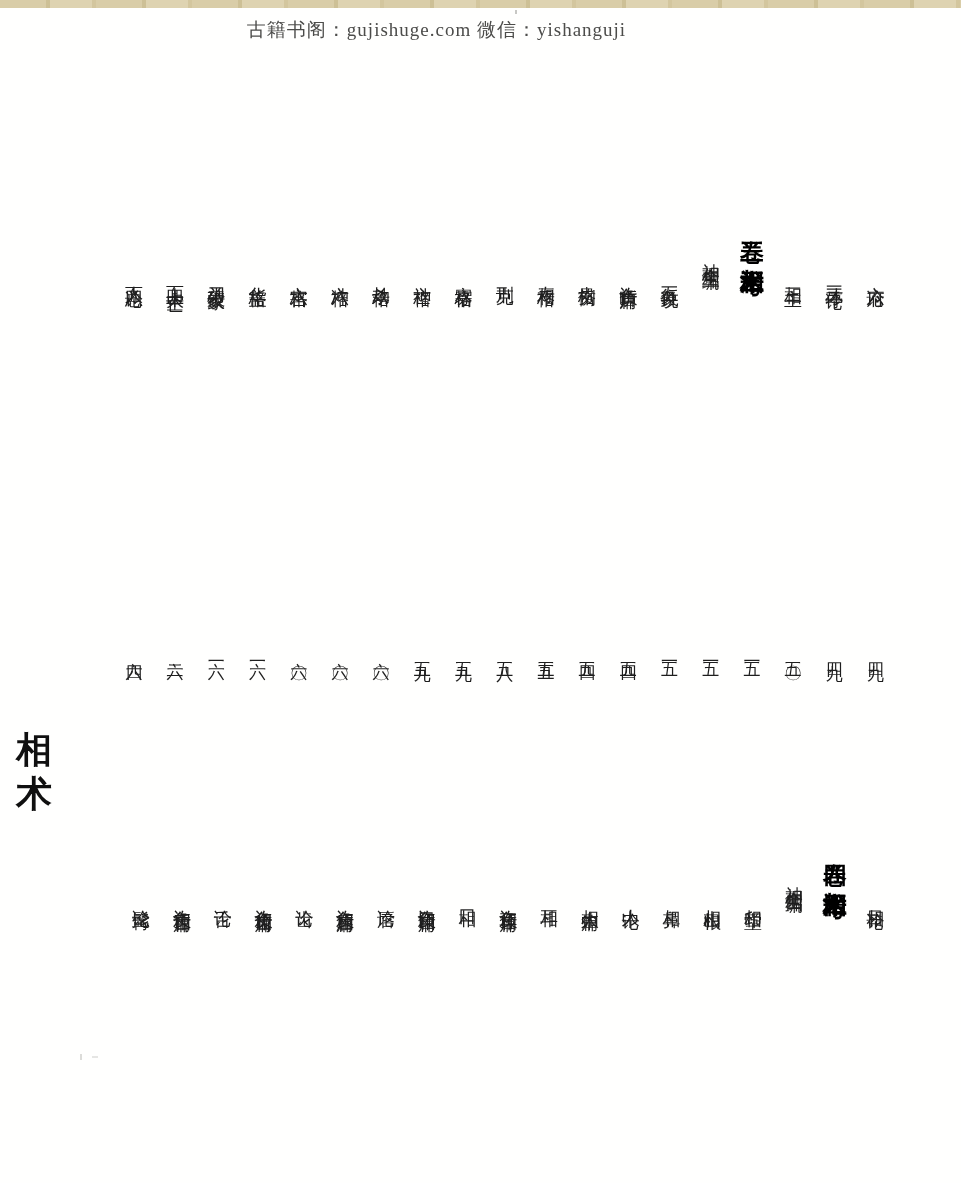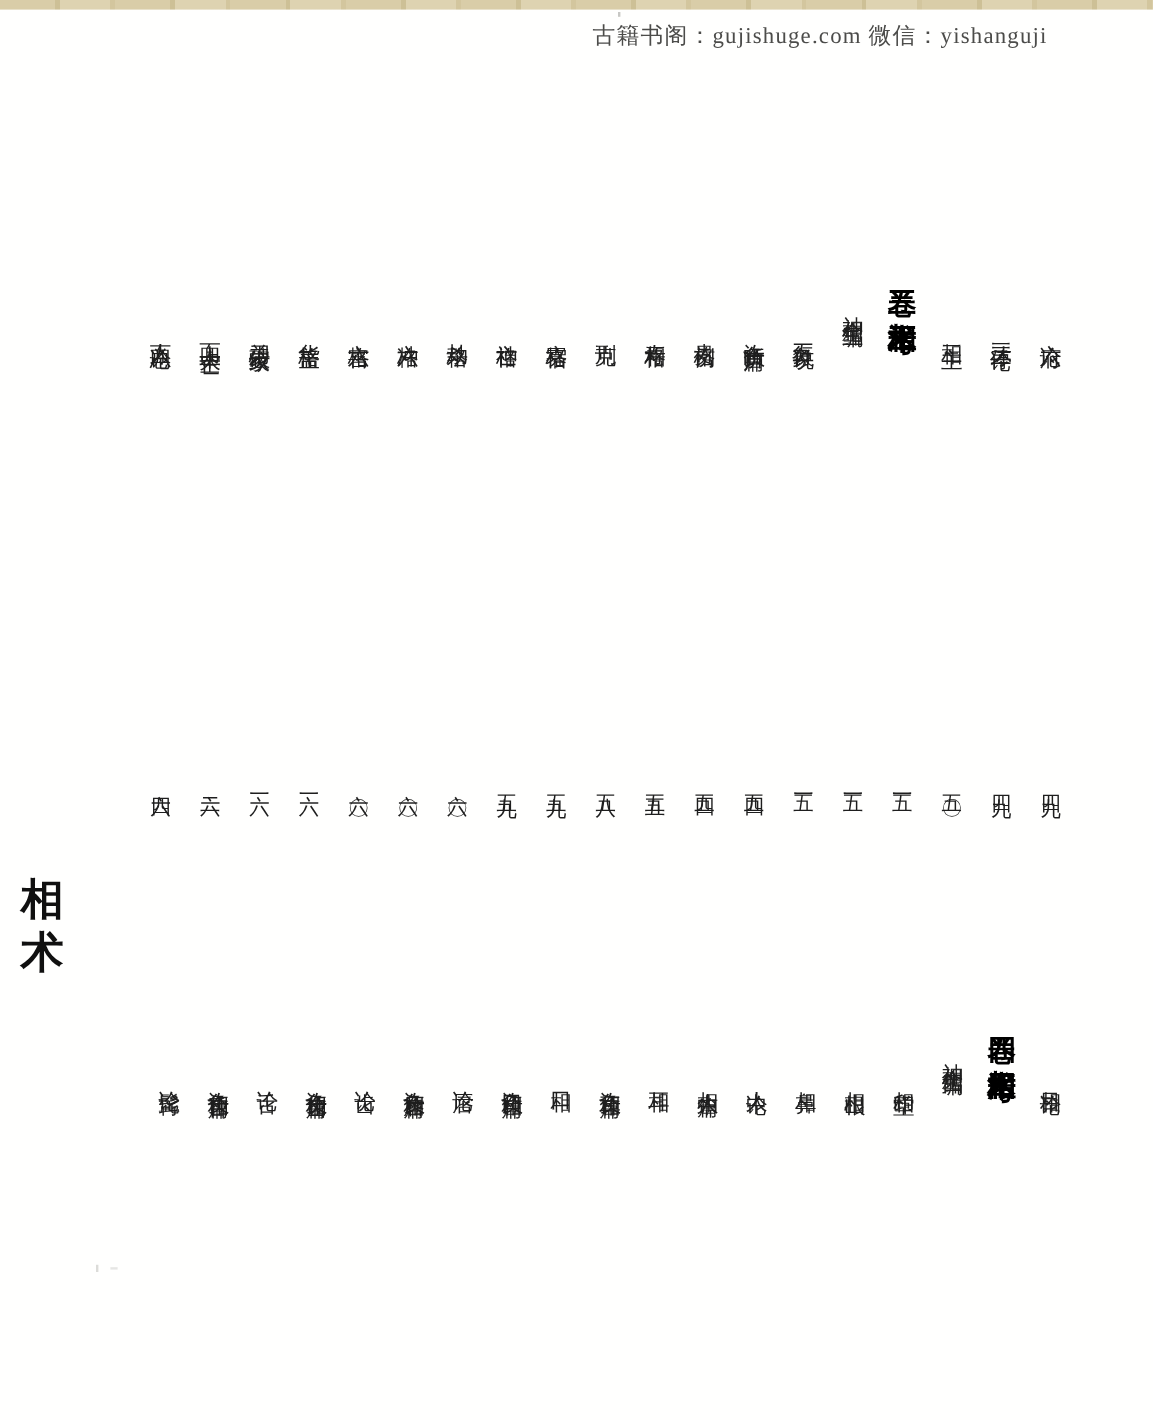--- a/index.html
+++ b/index.html
@@ -27,21 +27,21 @@
       #d9cda8 0px, #d9cda8 46px,
       #cdc096 46px, #cdc096 50px,
       #ded3b1 50px, #ded3b1 92px,
       #d3c69e 92px, #d3c69e 96px);
   }
   
   #banner {
     position: absolute;
     left: 0; top: 17px;
     width: 873px;
-    text-align: right;
+    text-align: center;
     font-size: 19px;
     letter-spacing: 1px;
     color: #4c4c4a;
     font-family: "Liberation Serif", "DejaVu Serif", serif;
   }
   
   .toc-section { position: absolute; left: 0; top: 0; width: 961px; height: 1183px; }
   .toc-col {
     position: absolute;
     writing-mode: vertical-rl;

